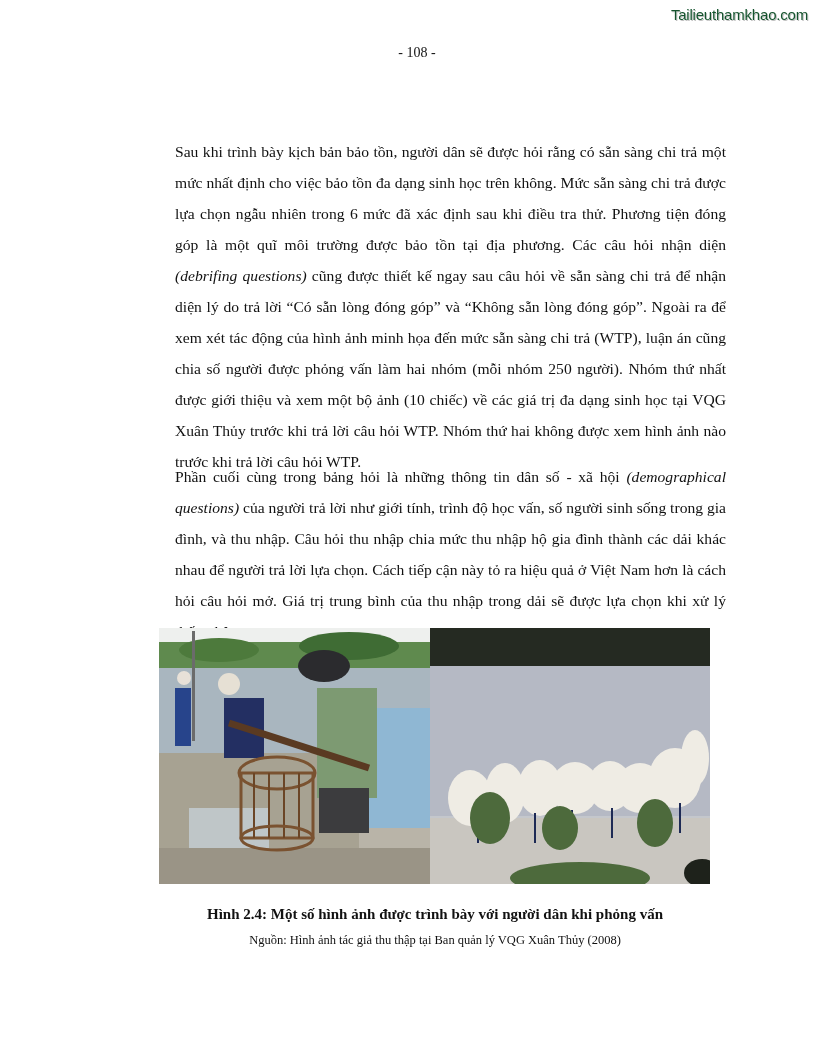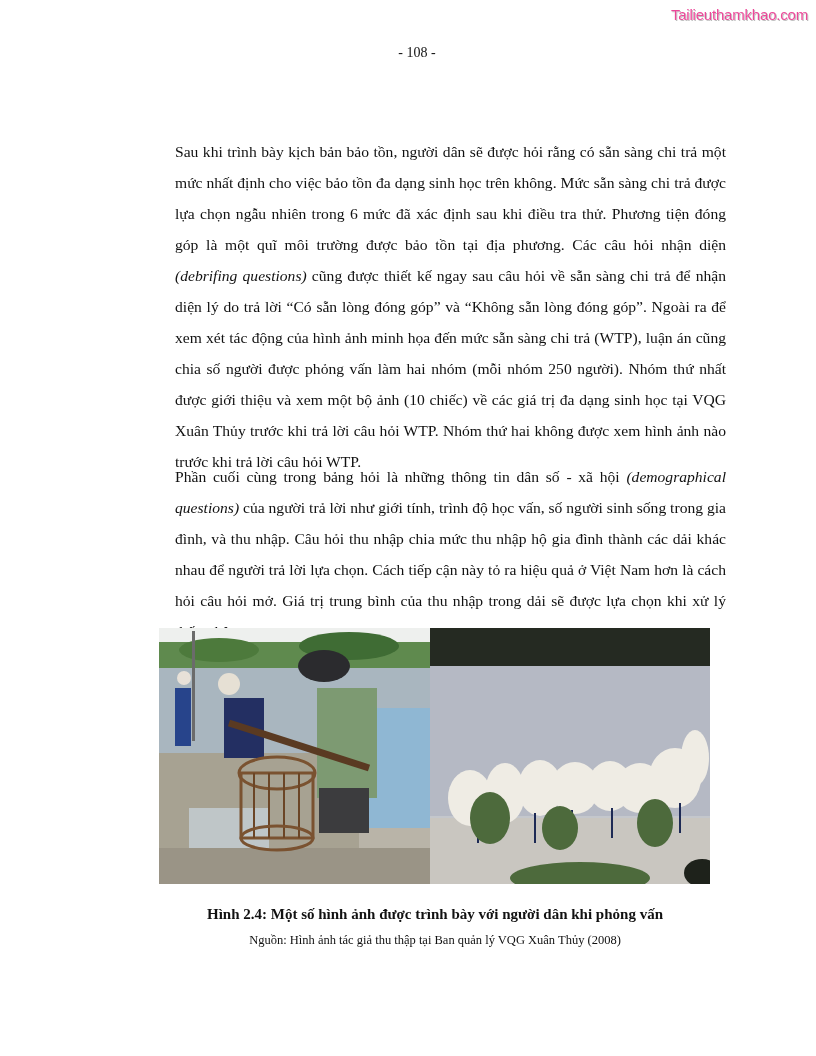--- a/index.html
+++ b/index.html
@@ -1,19 +1,19 @@
 <!DOCTYPE html>
 <html><head>
 <meta charset="utf-8">
 <style>
   html, body { margin: 0; padding: 0; background: #ffffff; }
   body { width: 816px; height: 1056px; position: relative; overflow: hidden;
          font-family: "Liberation Serif", "DejaVu Serif", serif; color: #111; }
   .watermark { position: absolute; top: 6px; right: 8px; font-family: "Liberation Sans", sans-serif;
-               font-size: 15px; color: #ec4899; letter-spacing: -0.2px;
+               font-size: 15px; color: #14532d; letter-spacing: -0.2px;
                text-shadow: 0 0 1px #fff, 1px 1px 0 #bbb; }
   .page-number { position: absolute; top: 45px; left: 9px; width: 816px; text-align: center; font-size: 14px; }
   .body-text { position: absolute; left: 159px; width: 551px; font-size: 15.6px; line-height: 31px;
                text-align: justify; margin: 16px; }
   .p1 { top: 120px; }
   .p2 { top: 445px; }
   .body-text em { font-style: italic; }
   .figure { position: absolute; left: 159px; top: 628px; width: 551px; height: 256px; display: flex; }
   .photo { position: relative; height: 256px; overflow: hidden; }
   .photo-left { width: 271px; }

